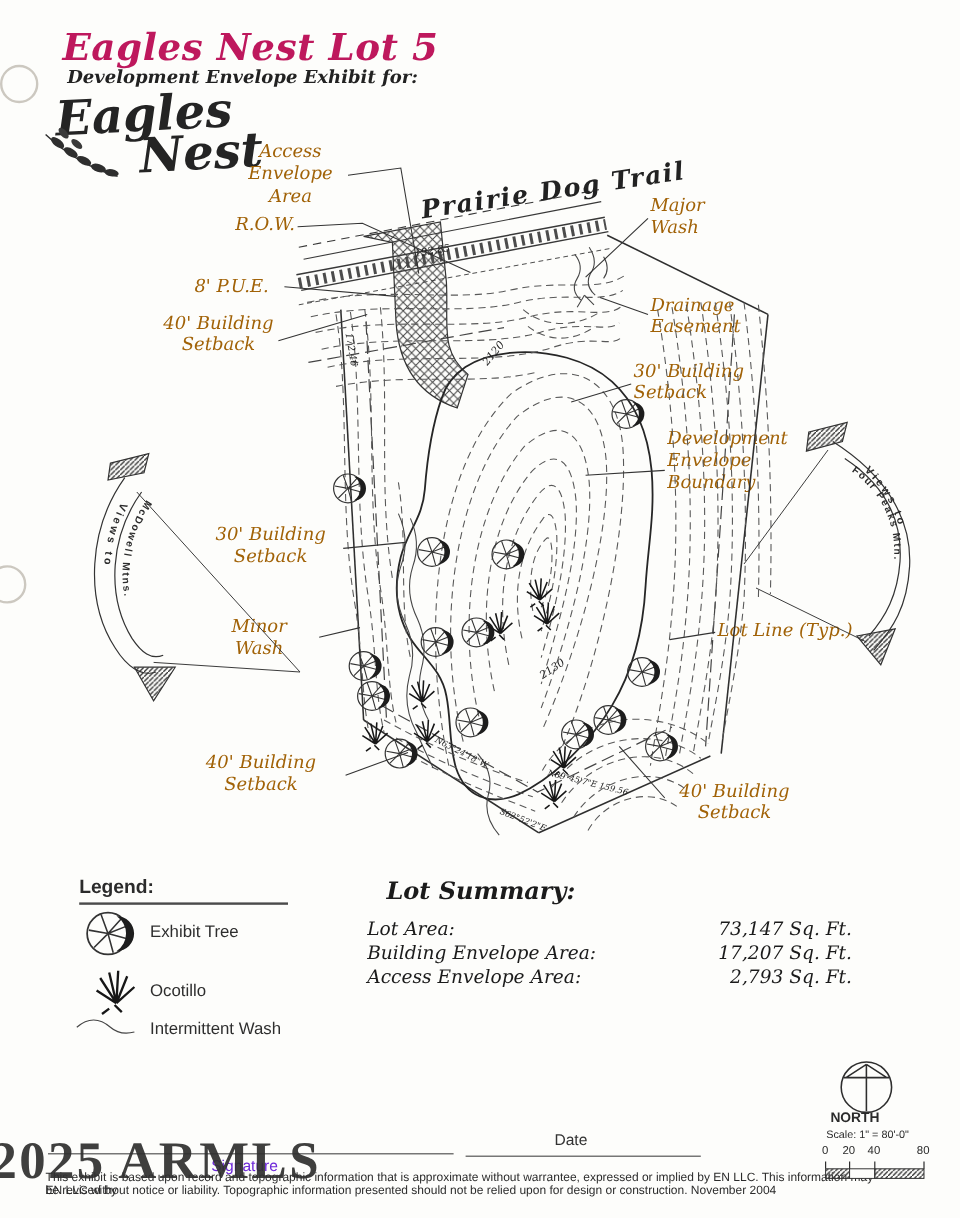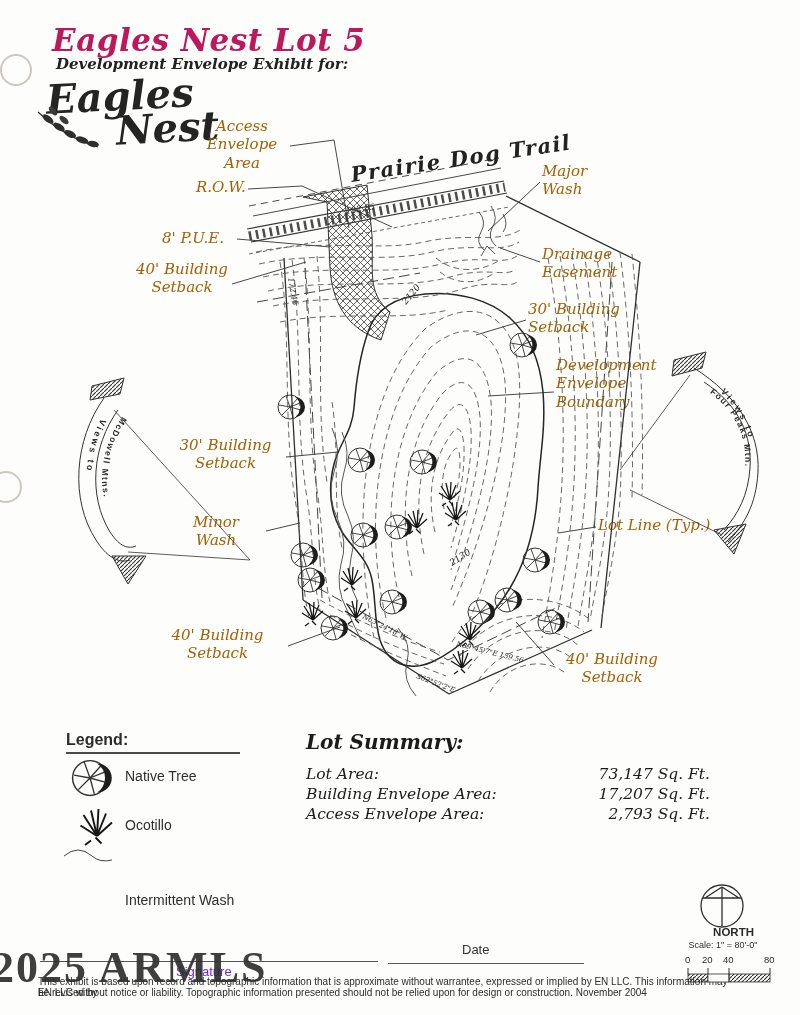--- a/index.html
+++ b/index.html
@@ -12,33 +12,33 @@
   .logo1{left:46px;top:72px;font:italic 700 40px "DejaVu Serif",serif;color:#242424;transform:rotate(-3deg);}
   .logo2{left:116px;top:104px;font:italic 700 40px "DejaVu Serif",serif;color:#242424;transform:rotate(-3deg);}
   
   .co{position:absolute;font:italic 15px "DejaVu Serif",serif;color:#a16207;line-height:1.22;}
   .ctr{text-align:center;}
   
   .legend-title{left:66px;top:731px;font:600 16px "Liberation Sans",sans-serif;color:#2b2b2b;
                 width:174px;border-bottom:2px solid #4a4a4a;padding-bottom:3px;}
   .legend-label{position:absolute;font:14px "Liberation Sans",sans-serif;color:#2e2e2e;}
   .lotsum{left:306px;top:730px;width:404px;}
-  .lotsum-title{font:italic 700 20px "DejaVu Serif",serif;color:#1b1b1b;margin-bottom:11px;}
+  .lotsum-title{font:italic 700 20px "DejaVu Serif",serif;color:#1b1b1b;margin-bottom:11px;margin-left:16px;}
   .lotsum-row{display:flex;justify-content:space-between;font:italic 15.5px "DejaVu Serif",serif;
               color:#1b1b1b;margin-bottom:2px;text-align:center;}
   
   .sigline{left:40px;top:961px;width:338px;border-top:1.5px solid #555;}
   .dateline{left:388px;top:963px;width:196px;border-top:1.5px solid #555;}
   .siglabel{left:176px;top:964px;font:13px "Liberation Sans",sans-serif;color:#6d28d9;}
   .datelabel{left:462px;top:942px;font:13px "Liberation Sans",sans-serif;color:#333;}
   .disc{position:absolute;left:38px;width:692px;font:10px "Liberation Sans",sans-serif;color:#2c2c2c;}
   .watermark{left:-8px;top:942px;font:700 44px "Liberation Serif",serif;color:#2f2f2f;
              letter-spacing:2px;opacity:.92;z-index:5;}
   
-  .north{left:692px;top:926px;width:62px;text-align:right;font:700 11.5px "Liberation Sans",sans-serif;color:#2b2b2b;}
+  .north{left:692px;top:926px;width:62px;text-align:left;font:700 11.5px "Liberation Sans",sans-serif;color:#2b2b2b;}
   .scaletxt{left:678px;top:940px;width:90px;text-align:center;font:9px "Liberation Sans",sans-serif;color:#2b2b2b;}
   .tick{position:absolute;top:954px;font:9.5px "Liberation Sans",sans-serif;color:#2b2b2b;}
   svg text{font-family:"DejaVu Serif",serif;}
   .svgl{font-style:italic;fill:#222;}
 </style>
 </head>
 <body>
 
 <svg class="abs" style="left:0;top:0;z-index:1" width="800" height="1015" viewBox="0 0 800 1015">
   <defs>
@@ -310,23 +310,23 @@
 <div class="co ctr" style="left:150px;top:626px;width:135px">
   <div>40' Building</div>
   <div>Setback</div>
 </div>
 <div class="co ctr" style="left:556px;top:650px;width:112px">
   <div>40' Building</div>
   <div>Setback</div>
 </div>
 
 <div class="abs legend-title">Legend:</div>
-<div class="legend-label" style="left:125px;top:768px">Native Tree</div>
+<div class="legend-label" style="left:125px;top:768px">Exhibit Tree</div>
 <div class="legend-label" style="left:125px;top:817px">Ocotillo</div>
-<div class="legend-label" style="left:125px;top:892px">Intermittent Wash</div>
+<div class="legend-label" style="left:125px;top:849px">Intermittent Wash</div>
 
 <div class="abs lotsum">
   <div class="lotsum-title">Lot Summary:</div>
   <div class="lotsum-row">
     <span>Lot Area:</span>
     <span>73,147 Sq. Ft.</span>
   </div>
   <div class="lotsum-row">
     <span>Building Envelope Area:</span>
     <span>17,207 Sq. Ft.</span>

